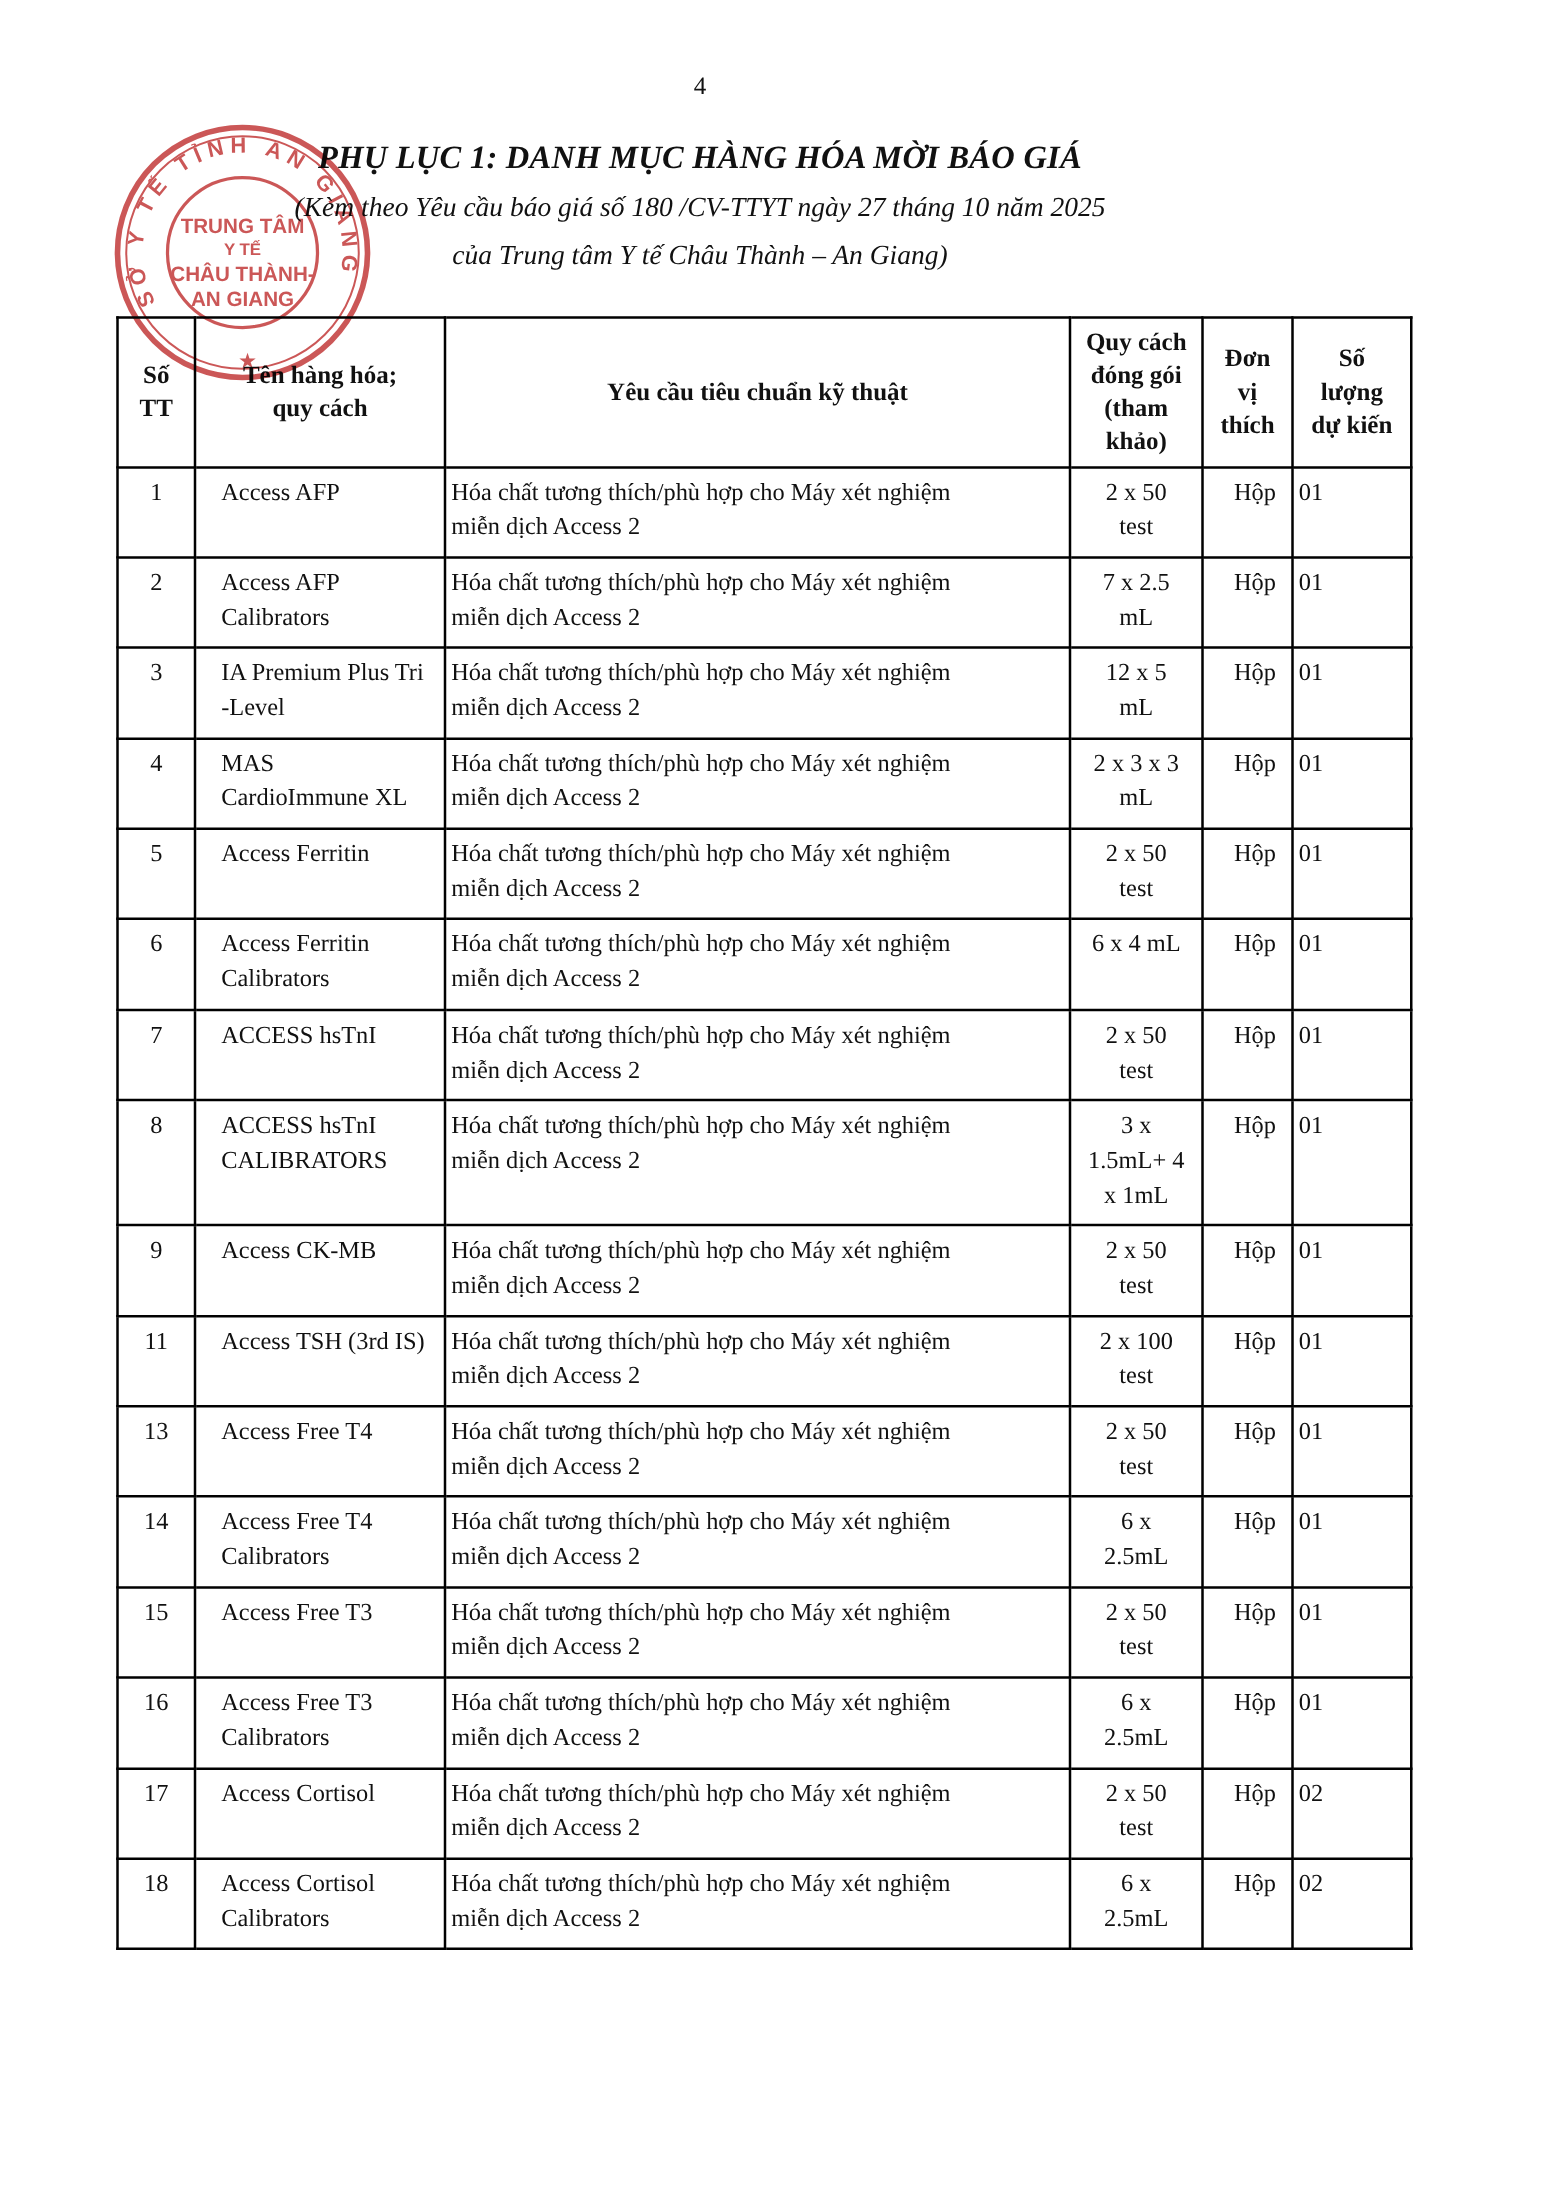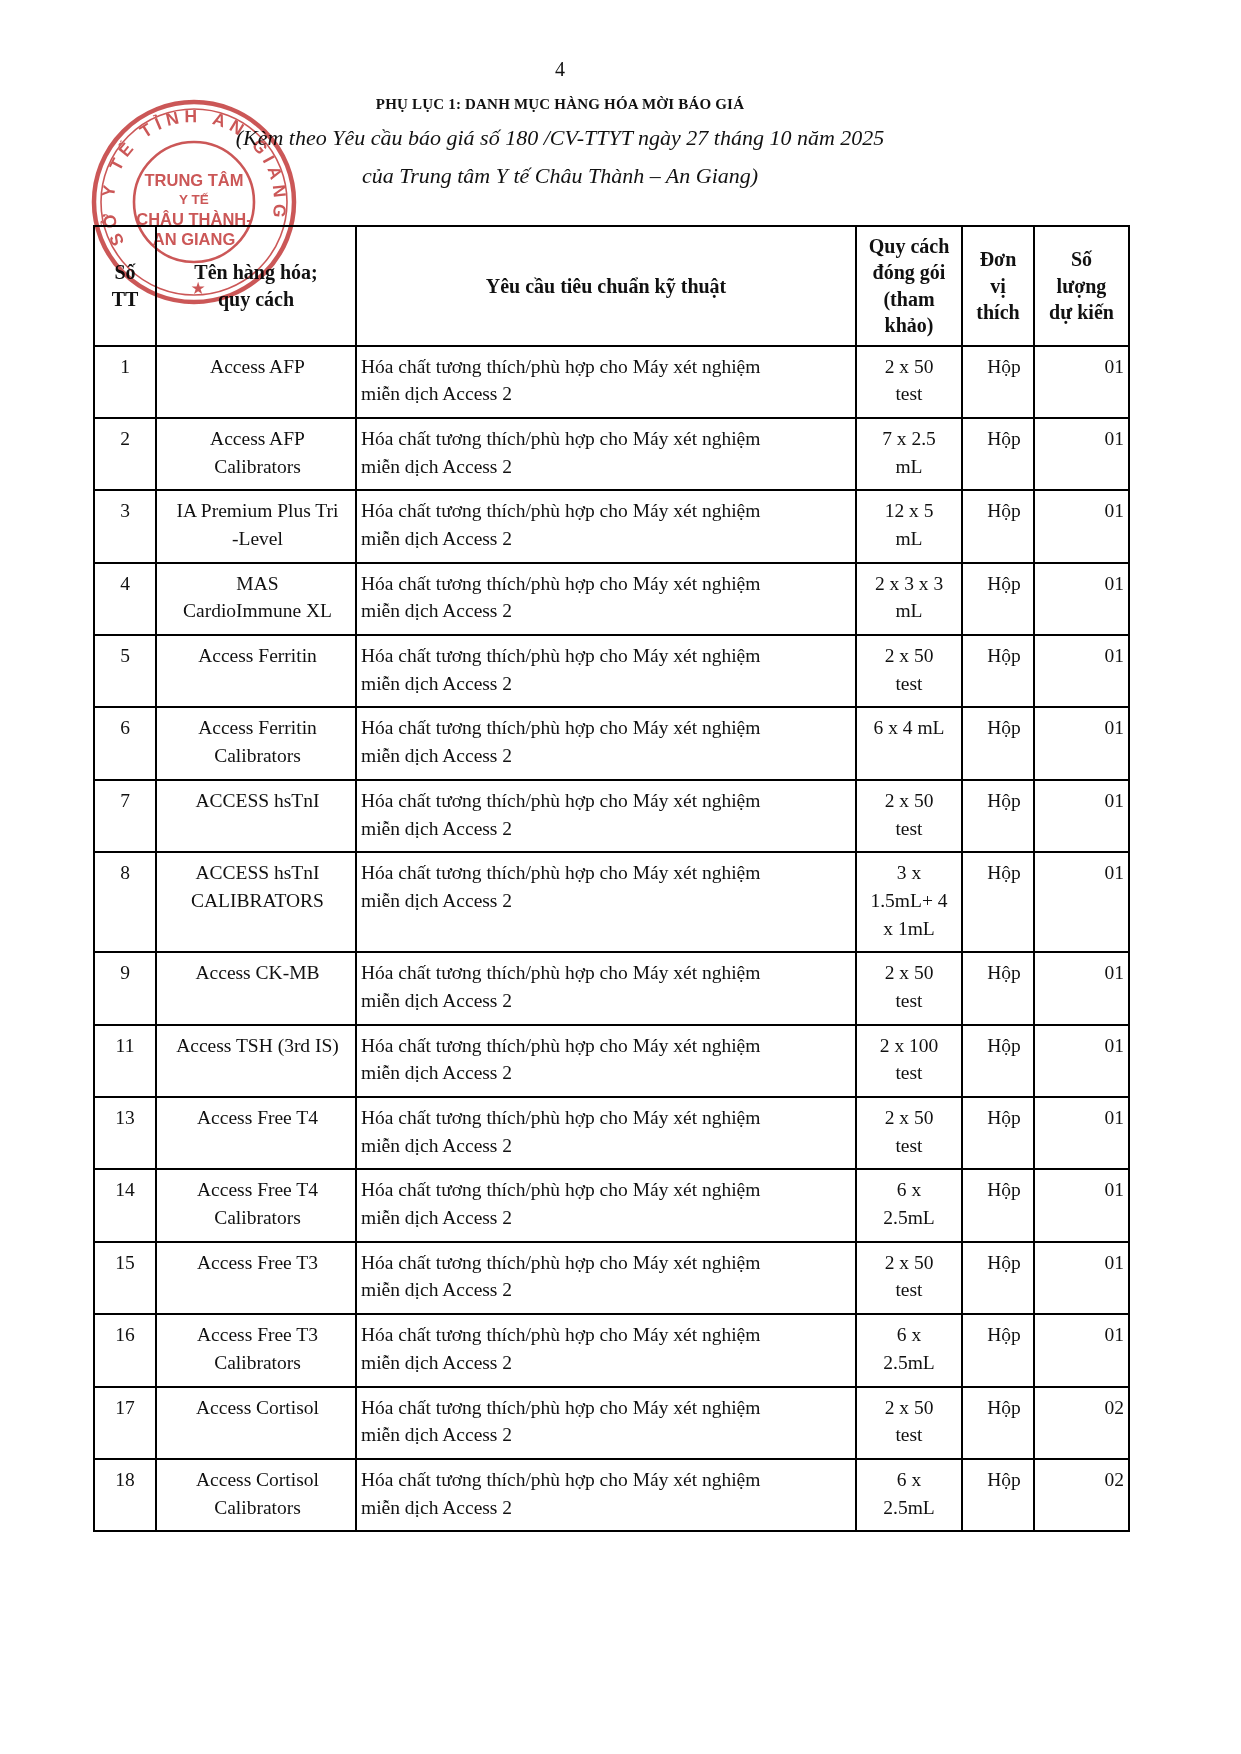--- a/index.html
+++ b/index.html
@@ -6,21 +6,21 @@
   html,body { background:#ffffff; }
   body {
     width:1241px; height:1754px;
     position:relative;
     font-family:"Liberation Serif","DejaVu Serif",serif;
     color:#111;
     overflow:hidden;
   }
   .header-block { width:1120px; text-align:center; position:relative; z-index:1; }
   .page-number { padding-top:58px; font-size:20px; }
-  .doc-title { margin-top:15px; font-size:15px; font-weight:bold; letter-spacing:.2px; }
+  .doc-title { margin-top:30px; font-size:26px; font-weight:bold; letter-spacing:.2px;font-style:italic; }
   .doc-subtitle { font-size:22px; font-style:italic; line-height:38px; margin-top:6px; }
 
   .stamp-wrap {
     position:absolute; left:88px; top:96px; z-index:2;
     mix-blend-mode:multiply; opacity:.9;
   }
 
   table.goods {
     border-collapse:collapse; table-layout:fixed;
     margin:30px 0 0 93px;
@@ -30,25 +30,25 @@
   .goods th, .goods td { border:2px solid #000; }
   .goods th {
     font-weight:bold; font-size:20px; text-align:center; vertical-align:middle;
     padding:6px 2px; line-height:1.32; white-space:pre-line;
   }
   .goods td {
     font-size:19.5px; vertical-align:top;
     padding:6px 4px 9px; line-height:1.42;
   }
   td.c-stt  { text-align:center; }
-  td.c-name { text-align:center; padding-left:7px; padding-right:4px; white-space:pre-line; }
+  td.c-name { text-align:left; padding-left:20px; padding-right:4px; white-space:pre-line; }
   td.c-spec { text-align:left; white-space:pre-line; }
   td.c-pack { text-align:center; white-space:pre-line; }
   td.c-unit { text-align:center;padding-left:16px; }
-  td.c-qty  { text-align:right; }
+  td.c-qty  { text-align:left; }
 </style>
 </head>
 <body>
 
 <div class="stamp-wrap">
   <svg width="212" height="212" viewBox="0 0 212 212">
     <g fill="none" stroke="#c64545">
       <circle cx="106" cy="106" r="100" stroke-width="4.5"></circle>
       <circle cx="106" cy="106" r="93" stroke-width="1.6"></circle>
       <circle cx="106" cy="106" r="60" stroke-width="2.6"></circle>

